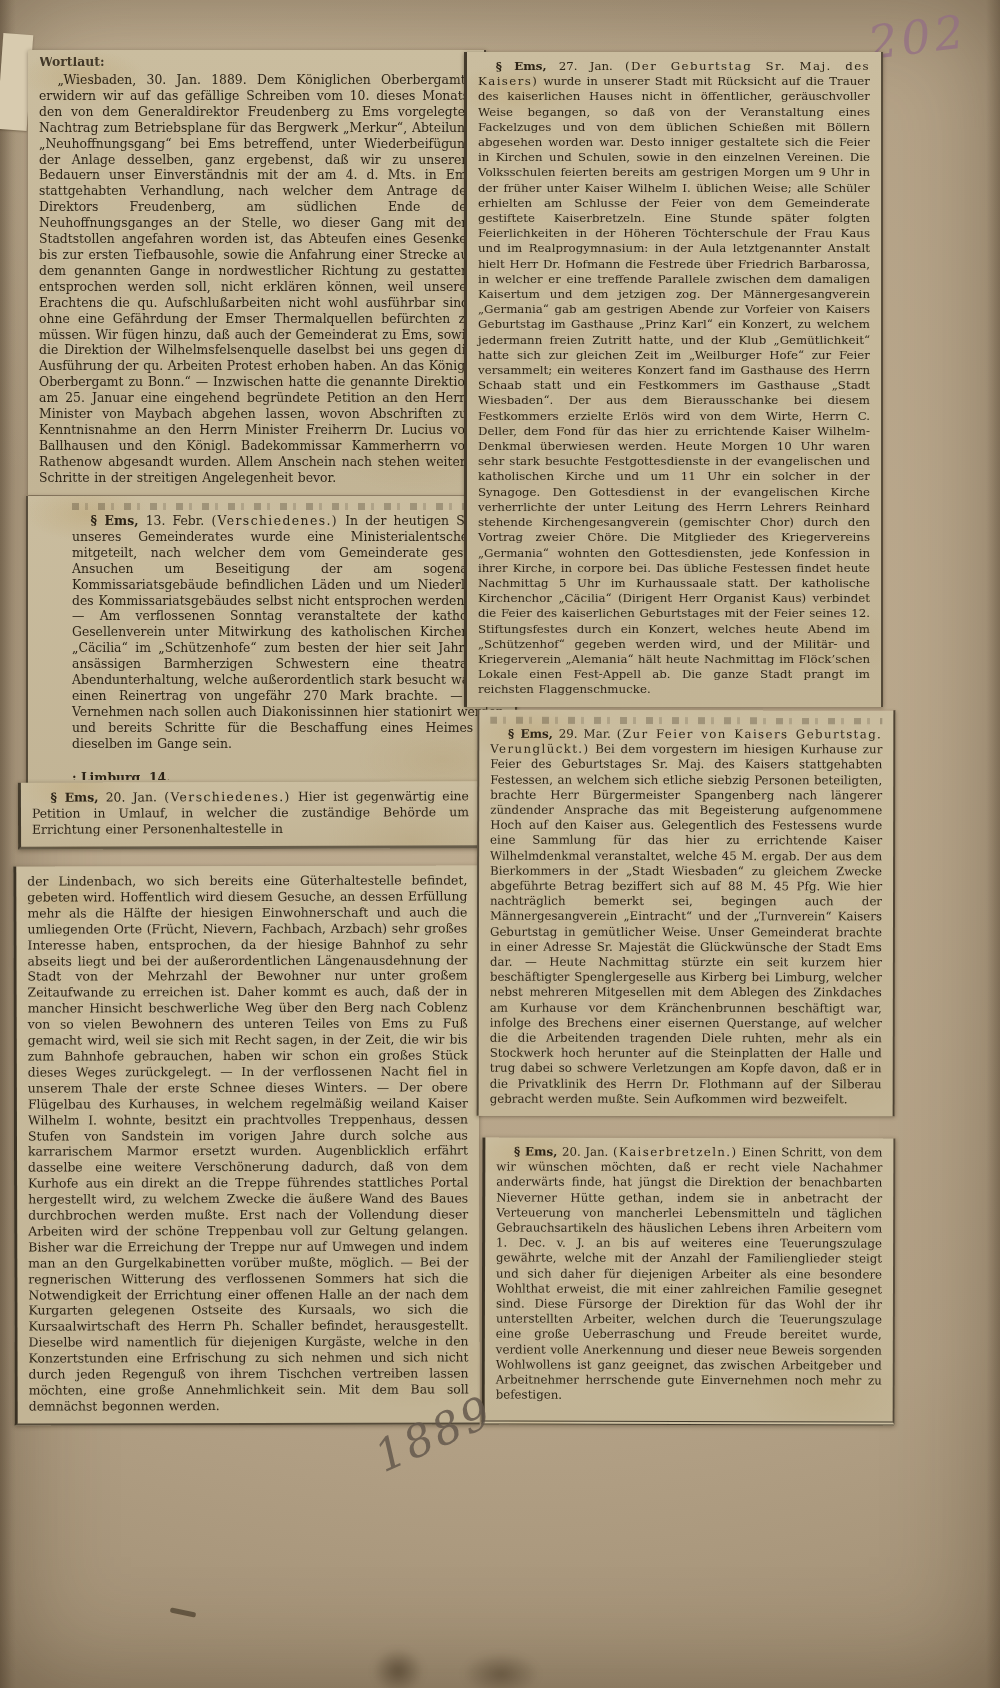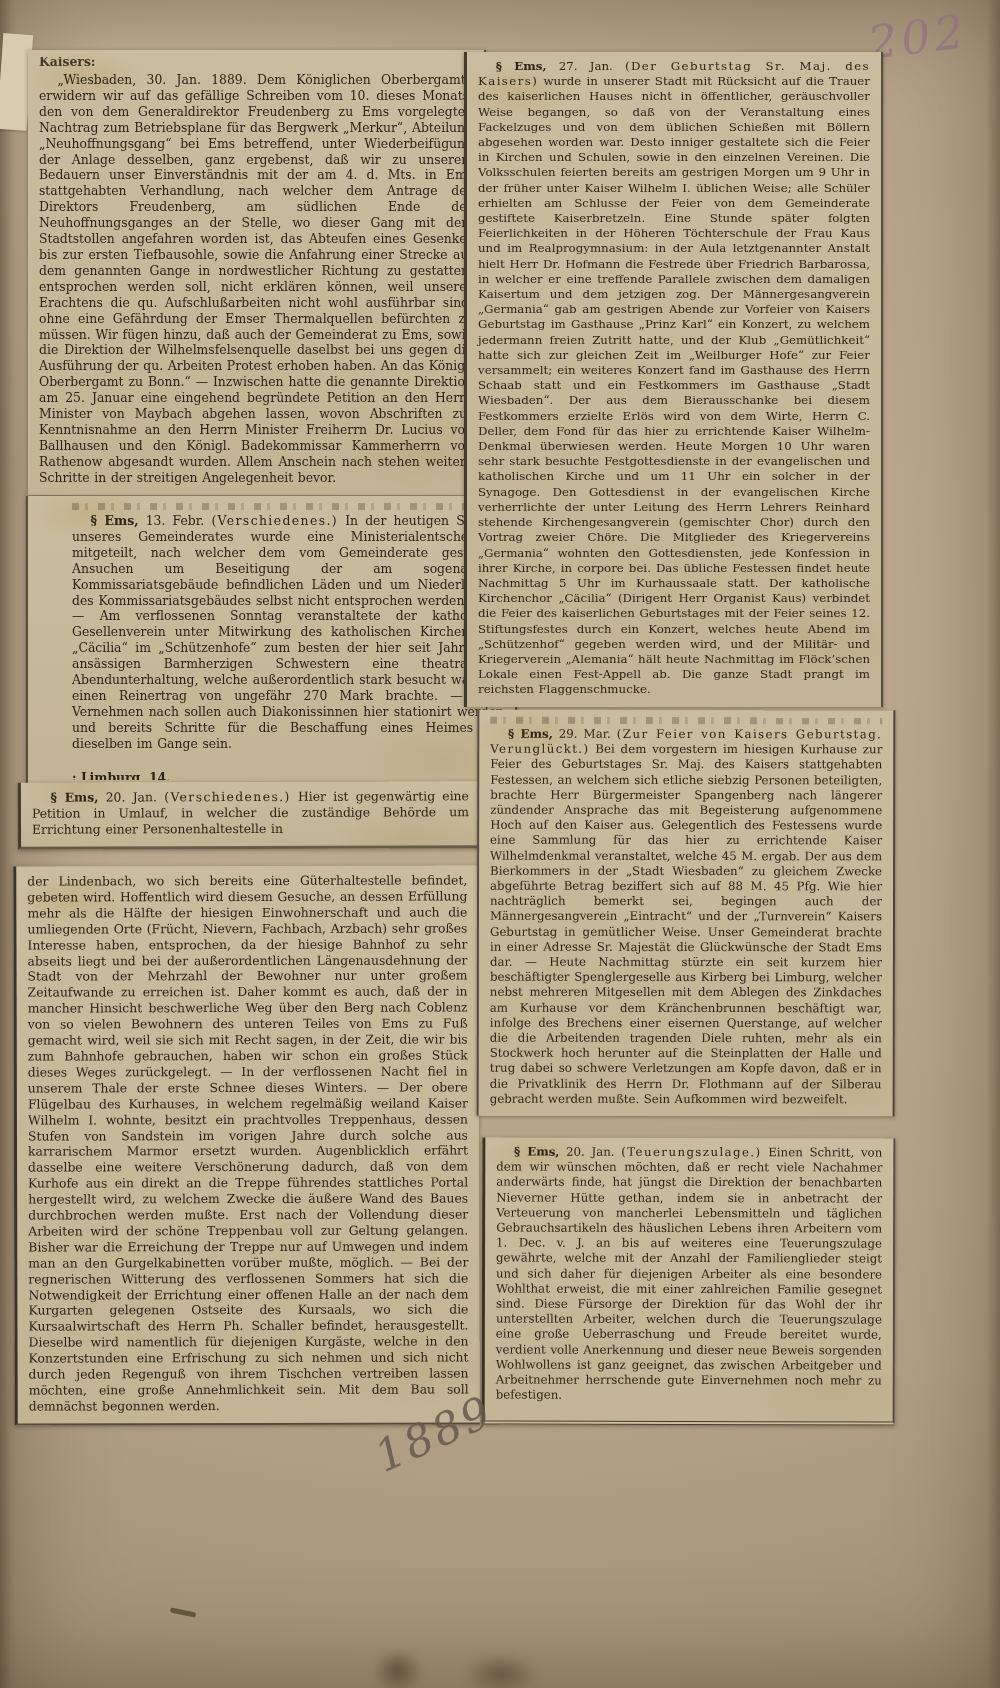--- a/index.html
+++ b/index.html
@@ -63,21 +63,21 @@
 <div class="page">
 
   <div class="edge-left"></div>
   <div class="edge-right"></div>
   <div class="torn-bit" style="left:0;top:34px;width:30px;height:96px;transform:rotate(4deg);"></div>
 
   <div class="handwriting" id="hw-pagenum">202</div>
 
   <article class="clip col-l" id="clip-wiesbaden">
     <div class="cut-top">
-        <span>Kaisers:</span>
+        <span>Wortlaut:</span>
       </div>
     <p><span>„Wiesbaden, 30. Jan. 1889.  Dem Königlichen Oberbergamte erwidern wir auf das gefällige Schreiben vom 10. dieses Monats, den von dem Generaldirektor Freudenberg zu Ems vorgelegten Nachtrag zum Betriebsplane für das Bergwerk „Merkur“, Abteilung „Neuhoffnungsgang“ bei Ems betreffend, unter Wiederbeifügung der Anlage desselben, ganz ergebenst, daß wir zu unserem Bedauern unser Einverständnis mit der am 4. d. Mts. in Ems stattgehabten Verhandlung, nach welcher dem Antrage des Direktors Freudenberg, am südlichen Ende des Neuhoffnungsganges an der Stelle, wo dieser Gang mit dem Stadtstollen angefahren worden ist, das Abteufen eines Gesenkes bis zur ersten Tiefbausohle, sowie die Anfahrung einer Strecke auf dem genannten Gange in nordwestlicher Richtung zu gestatten, entsprochen werden soll, nicht erklären können, weil unseres Erachtens die qu. Aufschlußarbeiten nicht wohl ausführbar sind, ohne eine Gefährdung der Emser Thermalquellen befürchten zu müssen. Wir fügen hinzu, daß auch der Gemeinderat zu Ems, sowie die Direktion der Wilhelmsfelsenquelle daselbst bei uns gegen die Ausführung der qu. Arbeiten Protest erhoben haben. An das Königl. Oberbergamt zu Bonn.“ — Inzwischen hatte die genannte Direktion am 25. Januar eine eingehend begründete Petition an den Herrn Minister von Maybach abgehen lassen, wovon Abschriften zur Kenntnisnahme an den Herrn Minister Freiherrn Dr. Lucius von Ballhausen und den Königl. Badekommissar Kammerherrn von Rathenow abgesandt wurden. Allem Anschein nach stehen weitere Schritte in der streitigen Angelegenheit bevor.</span></p>
   </article>
 
   <article class="clip col-l" id="clip-ems13">
     <div class="torn-strip"></div>
     <p>
       <span class="lead-b">§ Ems,</span>
       <span>13. Febr.</span>
       <span class="heading">(Verschiedenes.)</span>
@@ -117,21 +117,21 @@
       <span>29. Mar.</span>
       <span class="heading">(Zur Feier von Kaisers Geburtstag. Verunglückt.)</span>
       <span>Bei dem vorgestern im hiesigen Kurhause zur Feier des Geburtstages Sr. Maj. des Kaisers stattgehabten Festessen, an welchem sich etliche siebzig Personen beteiligten, brachte Herr Bürgermeister Spangenberg nach längerer zündender Ansprache das mit Begeisterung aufgenommene Hoch auf den Kaiser aus. Gelegentlich des Festessens wurde eine Sammlung für das hier zu errichtende Kaiser Wilhelmdenkmal veranstaltet, welche 45 M. ergab. Der aus dem Bierkommers in der „Stadt Wiesbaden“ zu gleichem Zwecke abgeführte Betrag beziffert sich auf 88 M. 45 Pfg. Wie hier nachträglich bemerkt sei, begingen auch der Männergesangverein „Eintracht“ und der „Turnverein“ Kaisers Geburtstag in gemütlicher Weise. Unser Gemeinderat brachte in einer Adresse Sr. Majestät die Glückwünsche der Stadt Ems dar. — Heute Nachmittag stürzte ein seit kurzem hier beschäftigter Spenglergeselle aus Kirberg bei Limburg, welcher nebst mehreren Mitgesellen mit dem Ablegen des Zinkdaches am Kurhause vor dem Kränchenbrunnen beschäftigt war, infolge des Brechens einer eisernen Querstange, auf welcher die die Arbeitenden tragenden Diele ruhten, mehr als ein Stockwerk hoch herunter auf die Steinplatten der Halle und trug dabei so schwere Verletzungen am Kopfe davon, daß er in die Privatklinik des Herrn Dr. Flothmann auf der Silberau gebracht werden mußte. Sein Aufkommen wird bezweifelt.</span>
     </p>
   </article>
 
   <article class="clip col-r" id="clip-ems20c">
     <p>
       <span class="lead-b">§ Ems,</span>
       <span>20. Jan.</span>
-      <span class="heading">(Teuerungszulage.)</span>
+      <span class="heading">(Kaiserbretzeln.)</span>
       <span>Einen Schritt, von dem wir wünschen möchten, daß er recht viele Nachahmer anderwärts finde, hat jüngst die Direktion der benachbarten Nieverner Hütte gethan, indem sie in anbetracht der Verteuerung von mancherlei Lebensmitteln und täglichen Gebrauchsartikeln des häuslichen Lebens ihren Arbeitern vom 1. Dec. v. J. an bis auf weiteres eine Teuerungszulage gewährte, welche mit der Anzahl der Familienglieder steigt und sich daher für diejenigen Arbeiter als eine besondere Wohlthat erweist, die mit einer zahlreichen Familie gesegnet sind. Diese Fürsorge der Direktion für das Wohl der ihr unterstellten Arbeiter, welchen durch die Teuerungszulage eine große Ueberraschung und Freude bereitet wurde, verdient volle Anerkennung und dieser neue Beweis sorgenden Wohlwollens ist ganz geeignet, das zwischen Arbeitgeber und Arbeitnehmer herrschende gute Einvernehmen noch mehr zu befestigen.</span>
     </p>
   </article>
 
   <div class="handwriting" id="hw-year">1889</div>
 
   <div class="smudge" id="smudge1"></div>
   <div class="smudge" id="smudge2"></div>
   <div id="fold-mark"></div>
 

